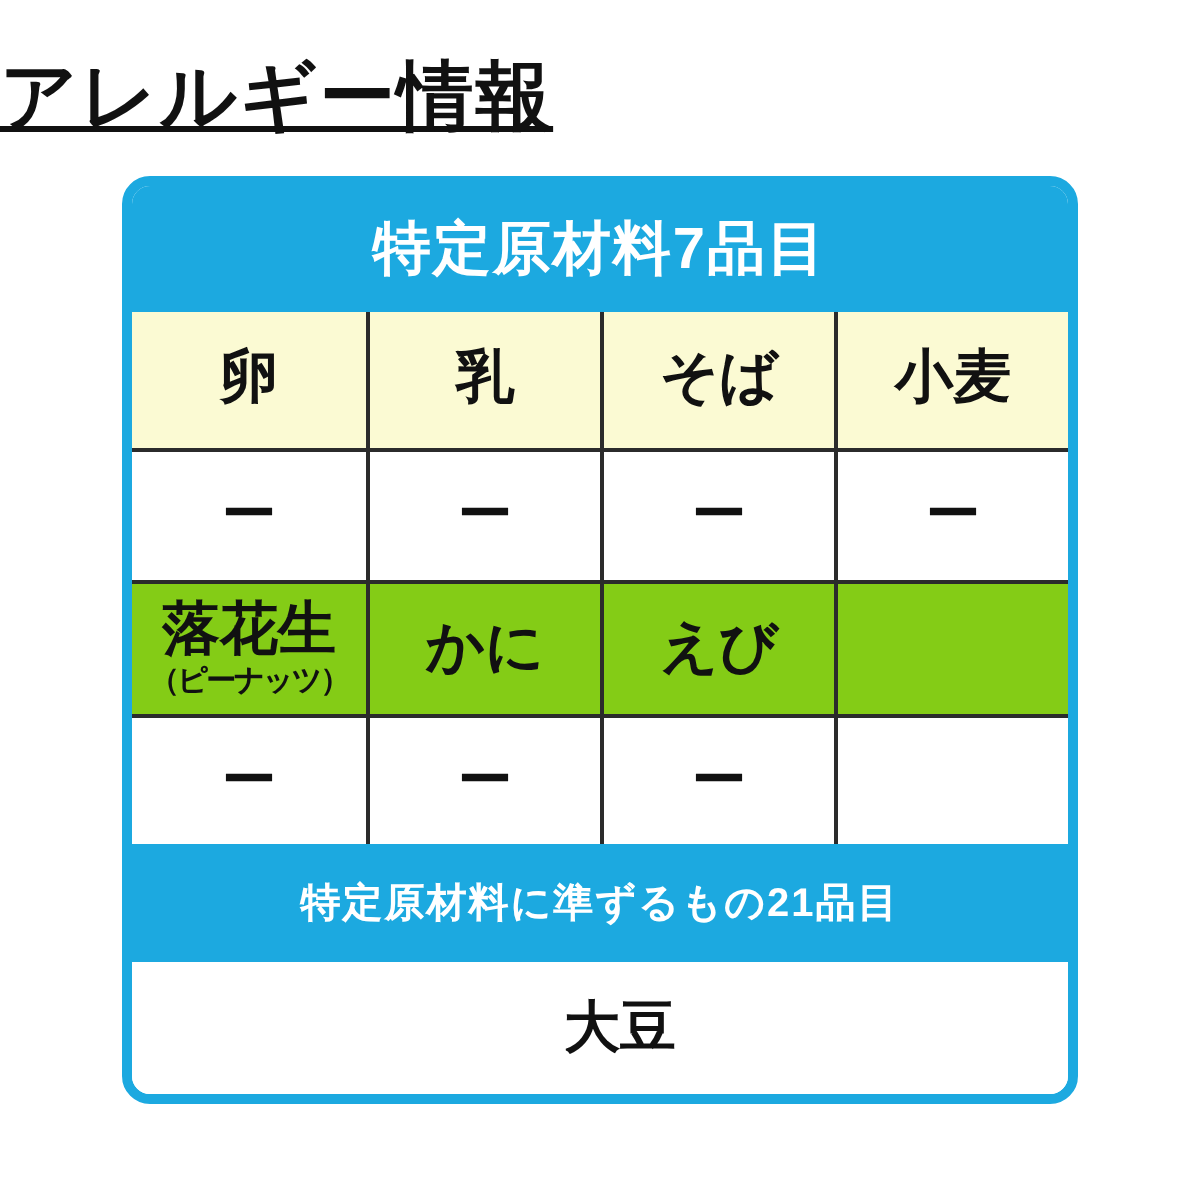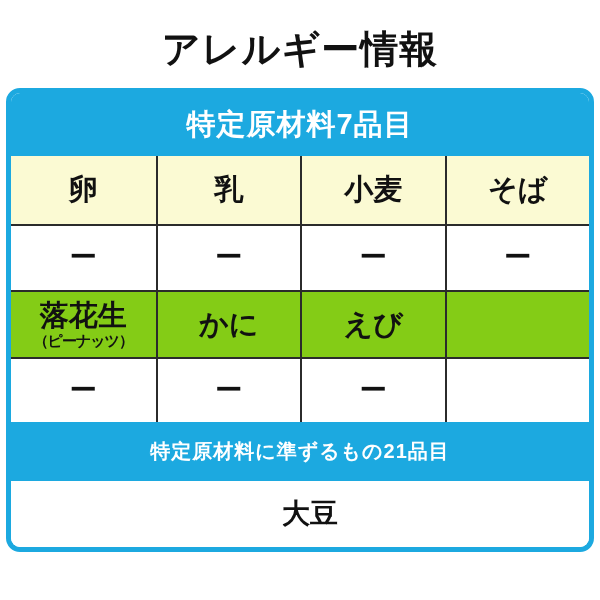--- a/index.html
+++ b/index.html
@@ -3,29 +3,29 @@
 <meta charset="utf-8">
 <style>
   * { margin: 0; padding: 0; box-sizing: border-box; }
   html, body {
     width: 600px; height: 600px;
     background: #ffffff;
     font-family: "Liberation Sans", "DejaVu Sans", sans-serif;
   }
   .page-title {
     margin-top: 26px;
-    text-align: center;
     font-size: 38px;
     line-height: 46px;
     font-weight: bold;
     color: #111111;
     letter-spacing: 1px;
+    text-decoration: underline;
   }
   .allergy-card {
-    width: 588px;
+    width: 478px;
     margin: 16px auto 0 auto;
     border: 5px solid #1ca9e0;
     border-radius: 14px;
     overflow: hidden;
     background: #ffffff;
   }
   .band {
     height: 63px;
     background: #1ca9e0;
     color: #ffffff;
@@ -81,22 +81,22 @@
 
 <h1 class="page-title">アレルギー情報</h1>
 
 <div class="allergy-card">
 
   <div class="band">特定原材料7品目</div>
 
   <div class="grid-row row-allergen-1">
     <div class="cell">卵</div>
     <div class="cell">乳</div>
+    <div class="cell">そば</div>
     <div class="cell">小麦</div>
-    <div class="cell">そば</div>
   </div>
 
   <div class="grid-row row-status-1 dark-top">
     <div class="cell status-cell">ー</div>
     <div class="cell status-cell">ー</div>
     <div class="cell status-cell">ー</div>
     <div class="cell status-cell">ー</div>
   </div>
 
   <div class="grid-row row-allergen-2 dark-top">

